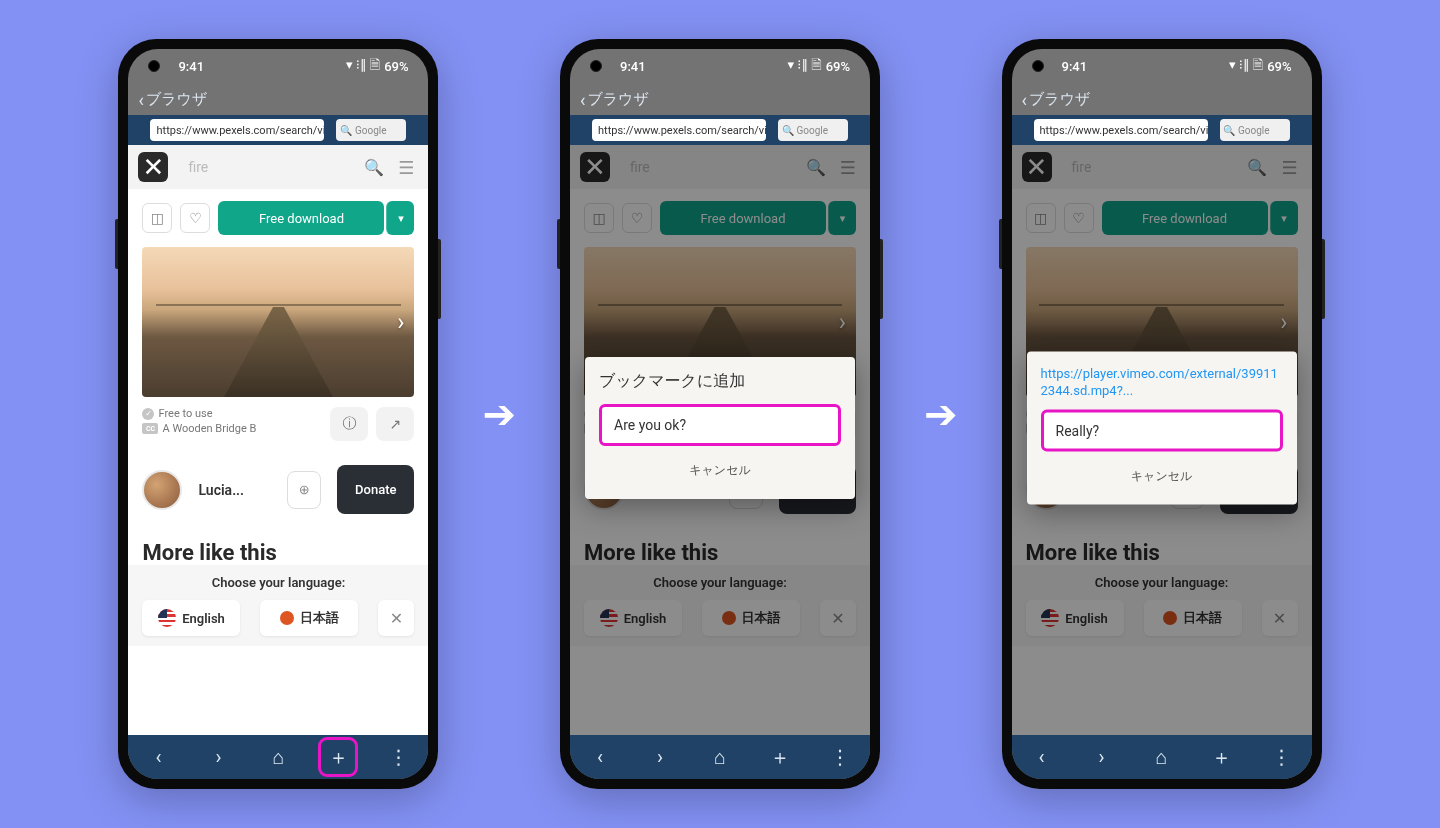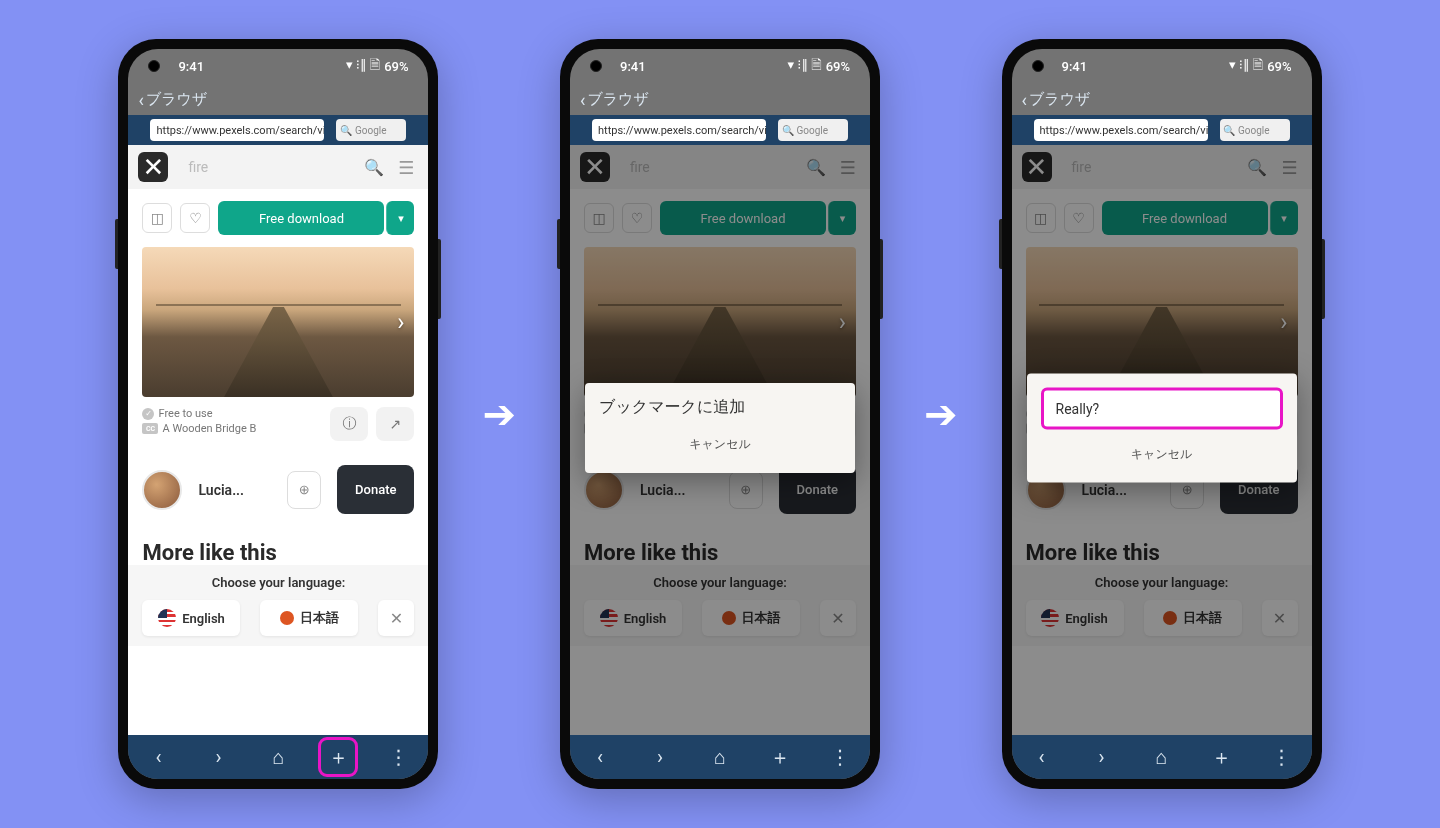--- a/index.html
+++ b/index.html
@@ -223,20 +223,21 @@
             <div class="lpill">
               <span class="flag-jp"></span>
               <span>日本語</span>
             </div>
             <div class="lx">✕</div>
           </div>
         </div>
     <div class="dim"></div>
     <div class="dialog">
       <div class="dtitle">ブックマークに追加</div>
+      <div class="dinput">Are you ok?</div>
       <div class="dcancel">キャンセル</div>
     </div>
   </div>
   <div class="nav">
     <span>‹</span>
         <span>›</span>
         <span>⌂</span>
         <span>＋</span>
         <span>⋮</span>
   </div>
@@ -314,20 +315,21 @@
             </div>
             <div class="lpill">
               <span class="flag-jp"></span>
               <span>日本語</span>
             </div>
             <div class="lx">✕</div>
           </div>
         </div>
     <div class="dim"></div>
     <div class="dialog">
+      <div class="dlink">https://player.vimeo.com/external/399112344.sd.mp4?...</div>
       <div class="dinput">Really?</div>
       <div class="dcancel">キャンセル</div>
     </div>
   </div>
   <div class="nav">
     <span>‹</span>
         <span>›</span>
         <span>⌂</span>
         <span>＋</span>
         <span>⋮</span>

